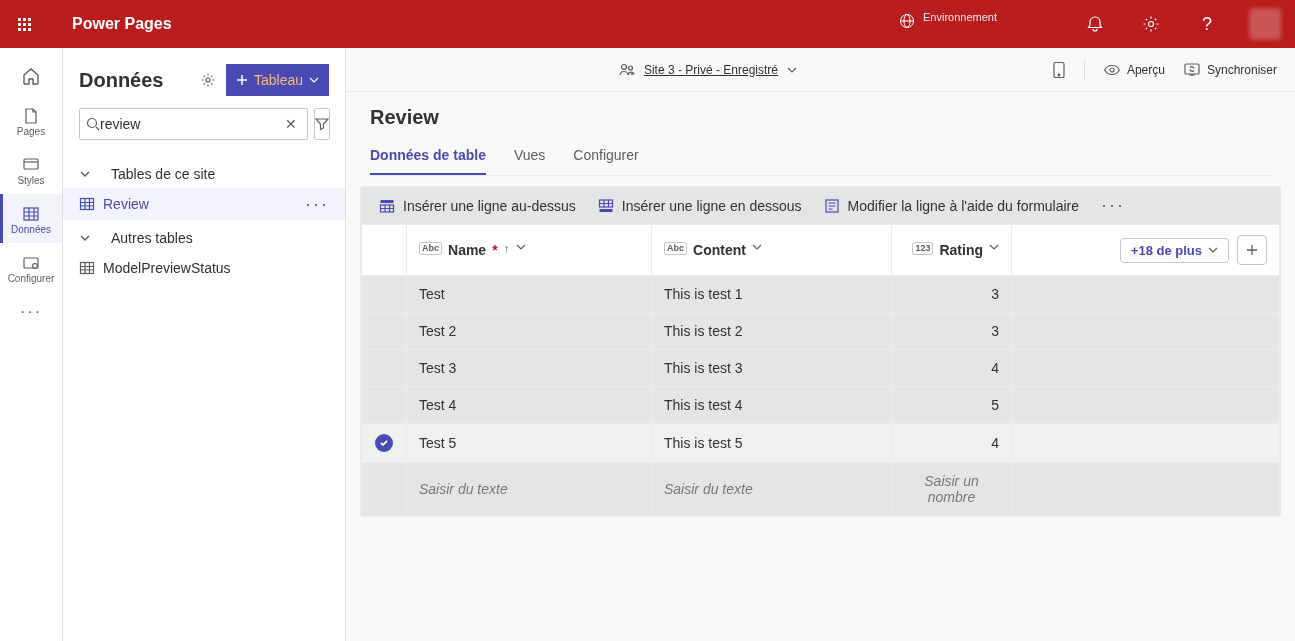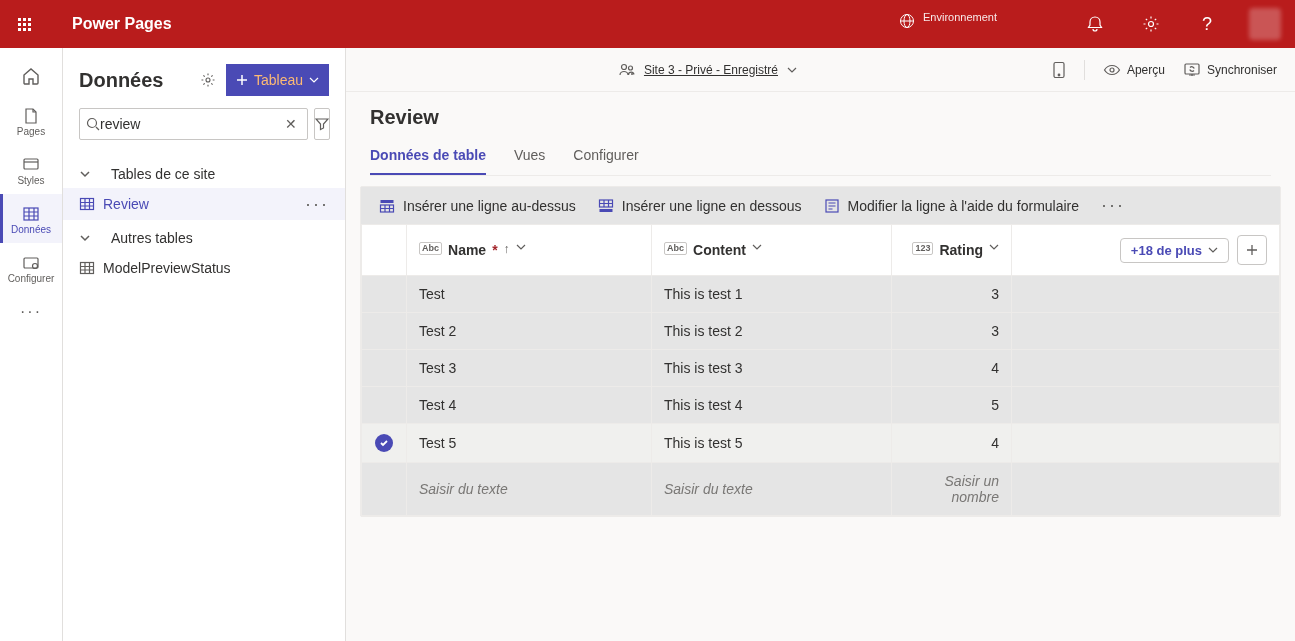--- a/index.html
+++ b/index.html
@@ -422,20 +422,20 @@
                 </span></td>
               <td>Test 5</td>
               <td>This is test 5</td>
               <td class="rating">4</td>
               <td></td>
             </tr>
             <tr class="placeholder-row">
               <td></td>
               <td>Saisir du texte</td>
               <td>Saisir du texte</td>
-              <td style="text-align:right;">Saisir un nombre</td>
+              <td style="text-align:center;">Saisir un nombre</td>
               <td></td>
             </tr>
           </tbody>
       </table>
     </div>
   </div>
 </div>
 
 </body></html>

